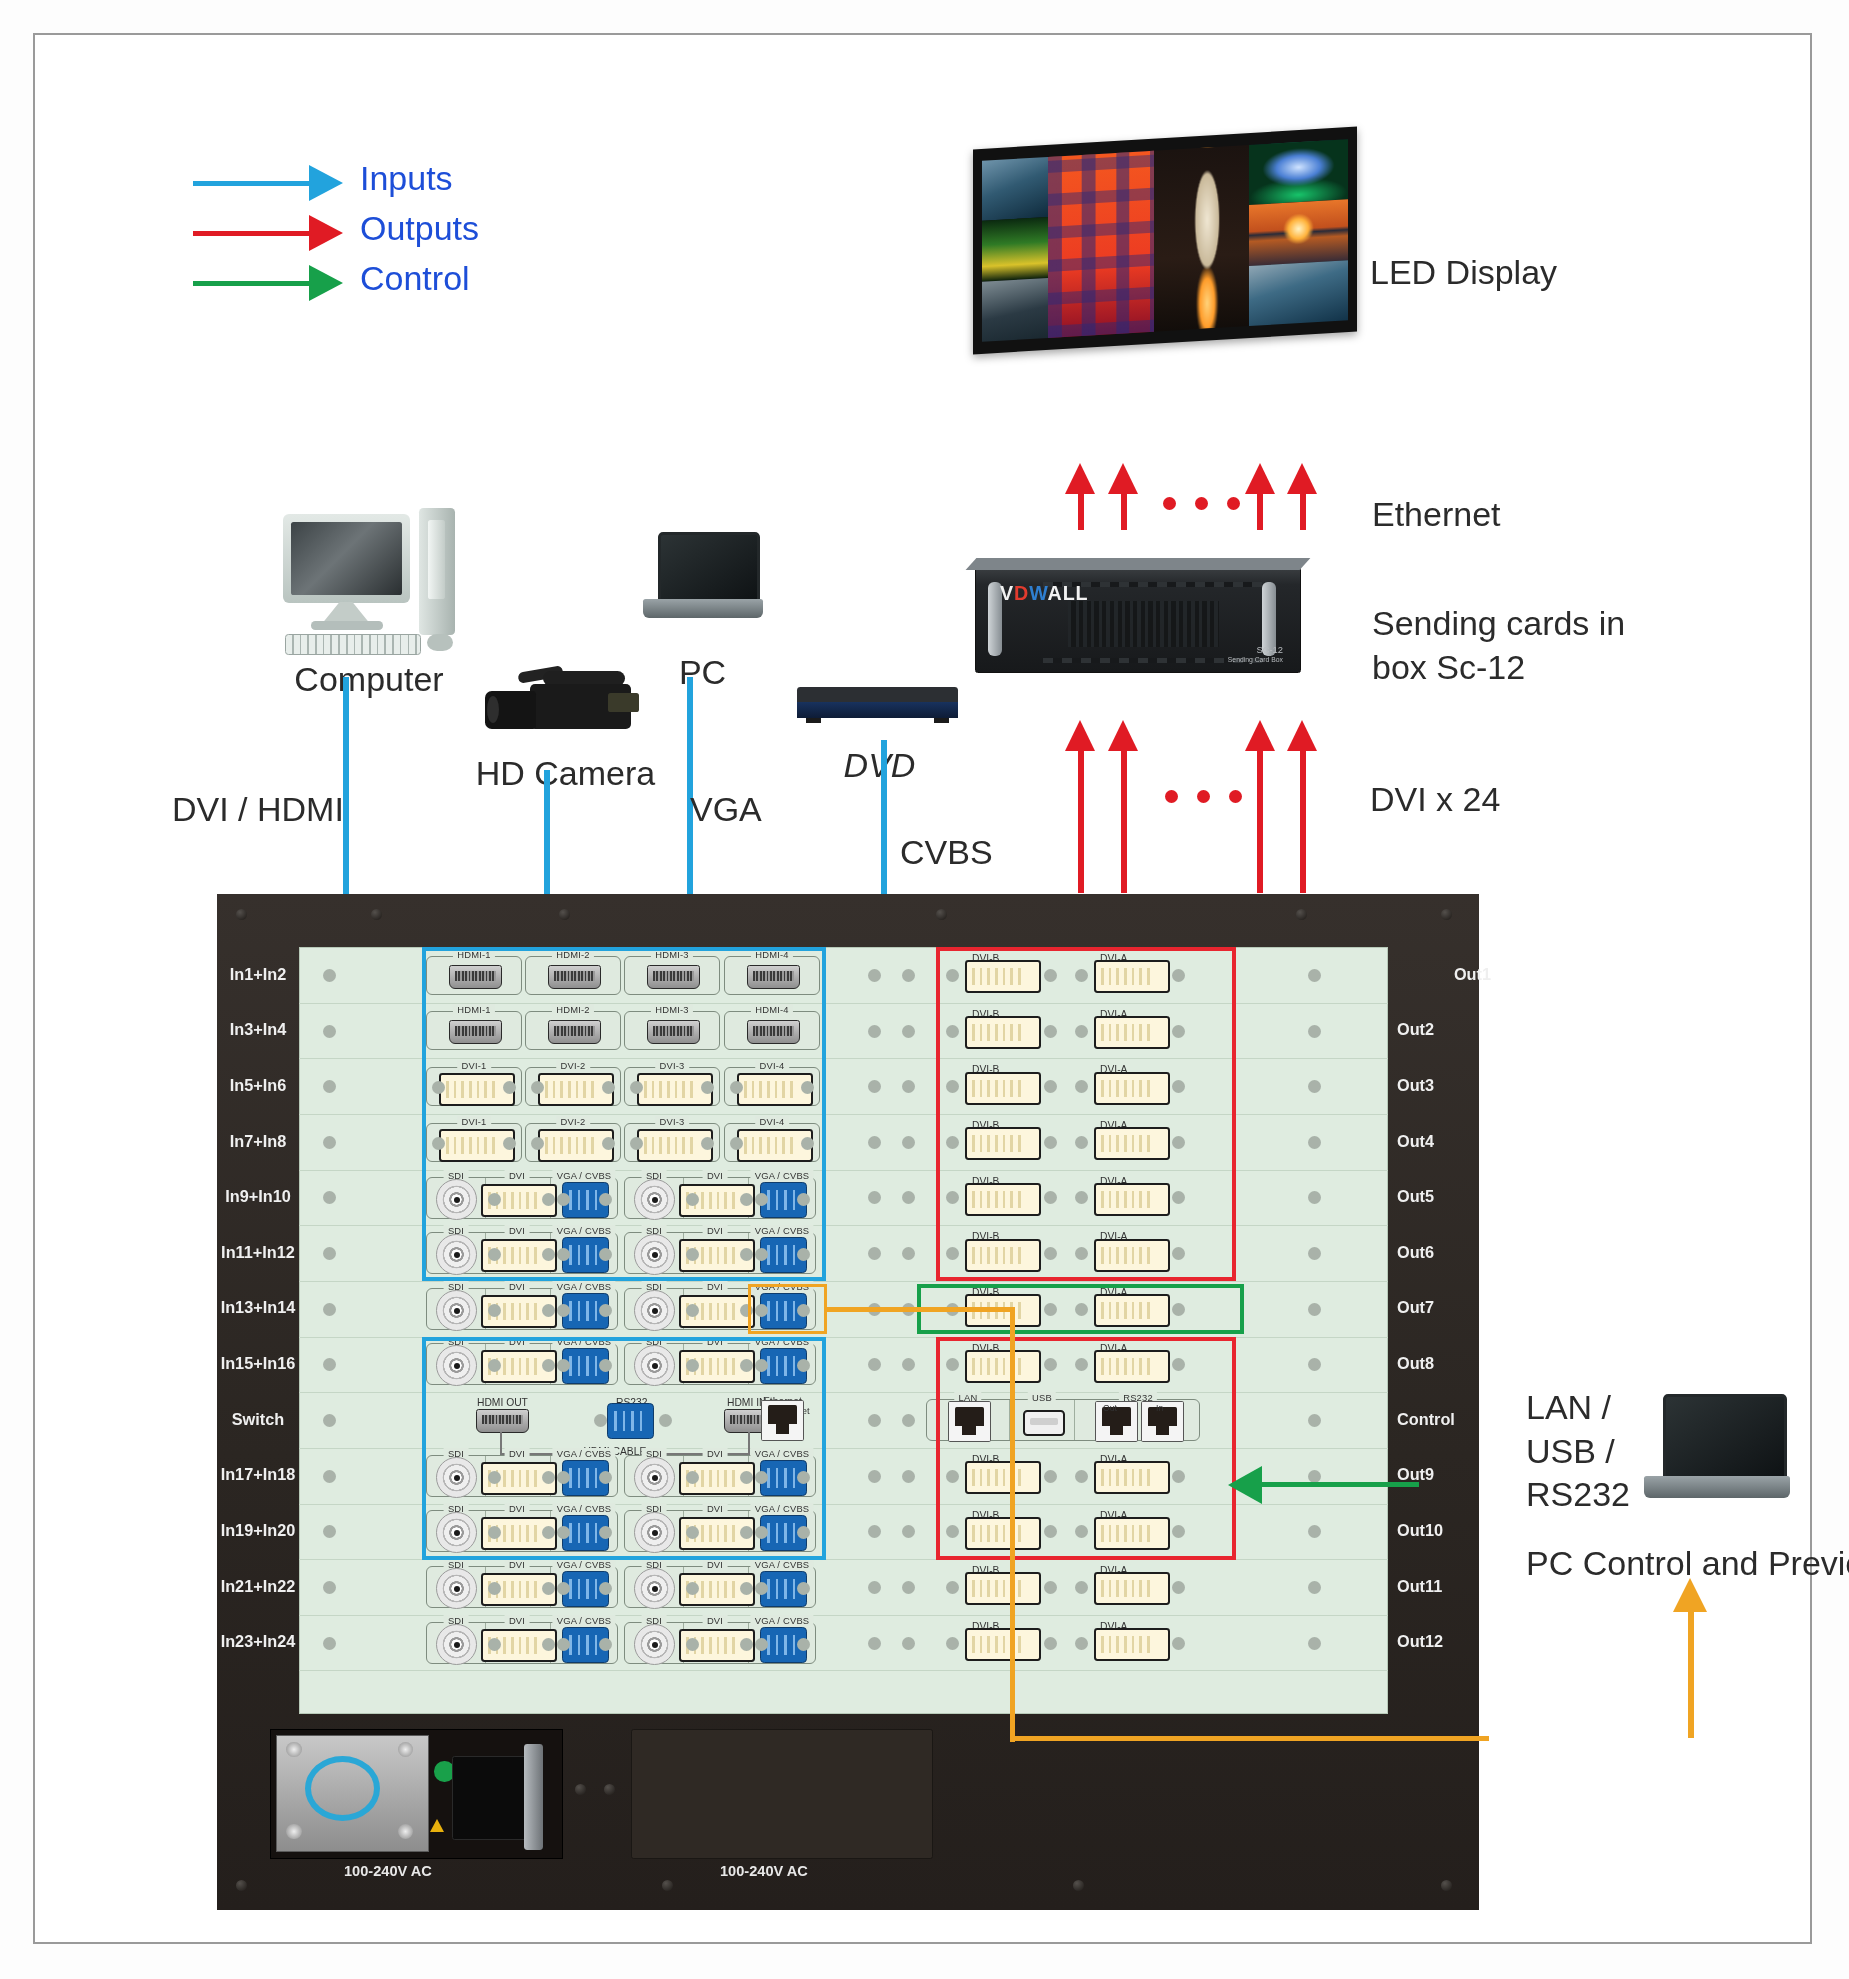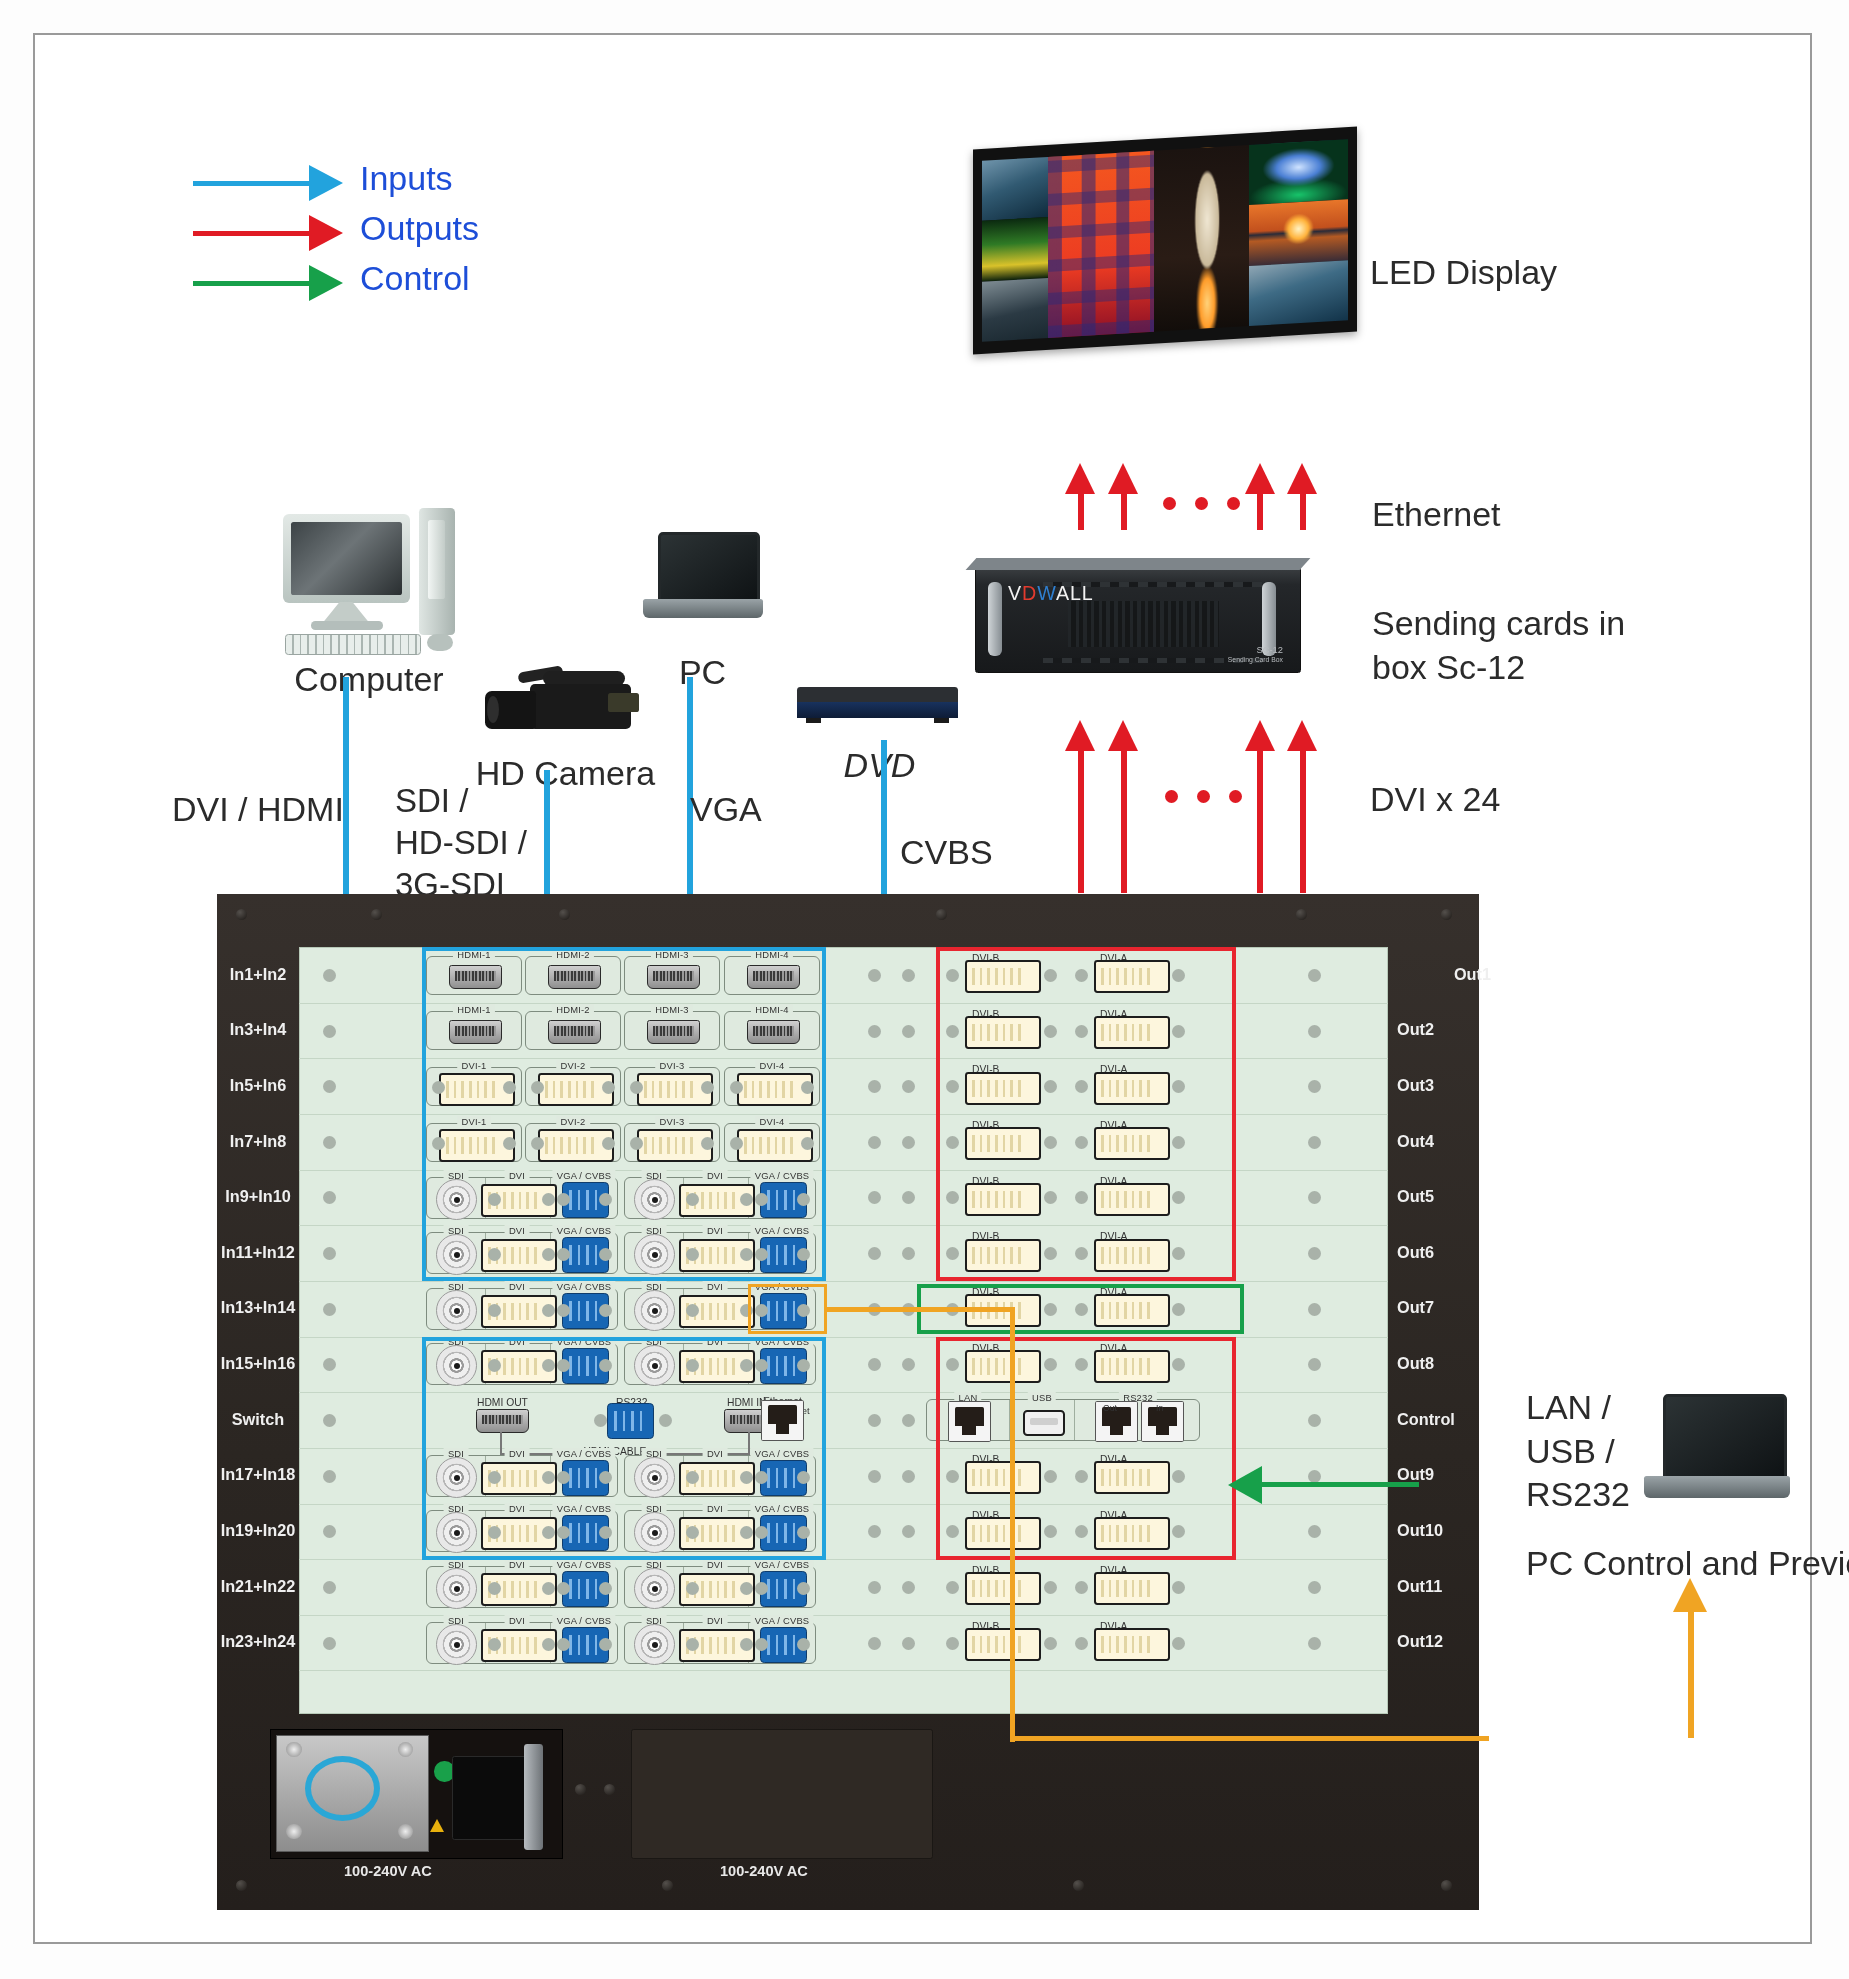--- a/index.html
+++ b/index.html
@@ -64,21 +64,21 @@
      border:1.7px solid #111;border-radius:2.6px;}
   #sendtop{position:absolute;left:-5.1px;top:-10.3px;width:334px;height:12px;background:#7e858a;
      transform:skewX(-42deg);}
   .sbHandle{position:absolute;top:13.7px;width:13.7px;height:74px;border-radius:6px;
      background:linear-gradient(90deg,#cfd4d7,#868d92);}
   .sbVent{position:absolute;left:67px;right:38px;height:5.1px;background:
      repeating-linear-gradient(90deg,#2e3235 0 10.3px,#17191b 10.3px 19px);}
   .sbGrid{position:absolute;left:92px;top:33px;width:151px;height:46px;
      background:repeating-linear-gradient(90deg,#23272a 0 3.4px,#141617 3.4px 7.7px),
                 repeating-linear-gradient(0deg,#23272a 0 2.6px,#141617 2.6px 6px);opacity:.85;}
-  #vdwall{position:absolute;left:32px;top:13.7px;font-size:19.7px;font-weight:normal;letter-spacing:0.9px;color:#f2f2f2;}
+  #vdwall{position:absolute;left:24px;top:13.7px;font-size:19.7px;font-weight:bold;letter-spacing:0.9px;color:#f2f2f2;}
   #vdwall span{color:#e23b2e;}
   #vdwall span.b{color:#2f7fd0;}
   #sclabel{position:absolute;right:17px;bottom:8.6px;color:#b9bdc0;font-size:9.4px;text-align:right;line-height:1.15;}
 
   
   #chassis{position:absolute;left:182px;top:859px;width:1262px;height:1016px;
      background:linear-gradient(180deg,#36302c 0%,#2b2622 55%,#241f1c 100%);}
   .screw{position:absolute;width:11px;height:11px;border-radius:50%;
      background:radial-gradient(circle at 35% 30%,#54504c,#1b1714);}
   .panel{position:absolute;background:#dfece0;border:0.9px solid #b7c9b8;box-sizing:border-box;}
@@ -285,23 +285,20 @@
     <div class="ft2"></div>
   </div>
   <div class="devlbl" style="left:740px;top:711px;width:209px;font-style:italic;">DVD</div>
 
   <div class="vline blue" style="left:308px;top:642px;height:248px;"></div>
   <div class="adown" style="left:294px;top:880px;border-left:16.3px solid transparent;border-right:16.3px solid transparent;border-top:34px solid #22a3dd;"></div>
   <div class="lbl f40" style="left:137px;top:753px;">DVI / HDMI</div>
 
   <div class="vline blue" style="left:509px;top:735px;height:156px;"></div>
   <div class="adown" style="left:496px;top:880px;border-left:16.3px solid transparent;border-right:16.3px solid transparent;border-top:34px solid #22a3dd;"></div>
-  <div class="lbl f38" style="left:360px;top:745px;">SDI /
-HD-SDI /
-3G-SDI</div>
 
   <div class="vline blue" style="left:652px;top:642px;height:248px;"></div>
   <div class="adown" style="left:639px;top:880px;border-left:16.3px solid transparent;border-right:16.3px solid transparent;border-top:34px solid #22a3dd;"></div>
   <div class="lbl f40" style="left:655px;top:753px;">VGA</div>
 
   <div class="vline blue" style="left:846px;top:705px;height:185px;"></div>
   <div class="adown" style="left:832px;top:880px;border-left:16.3px solid transparent;border-right:16.3px solid transparent;border-top:34px solid #22a3dd;"></div>
   <div class="lbl f40" style="left:865px;top:796px;">CVBS</div>
 
   <div id="chassis">

